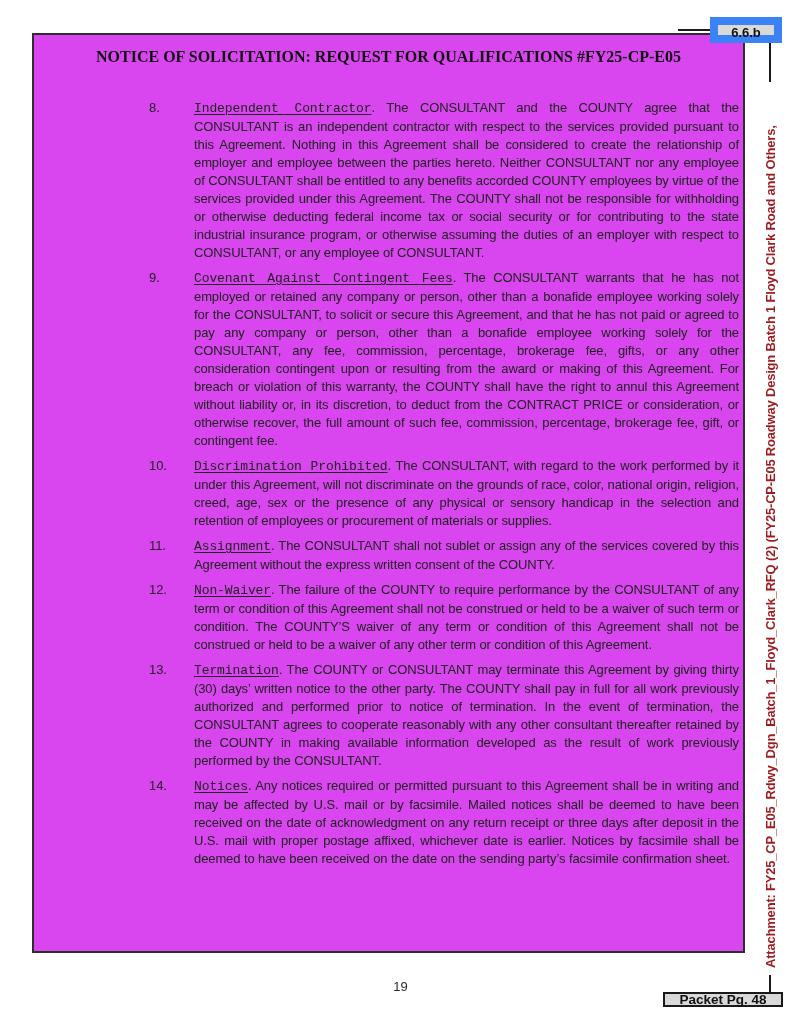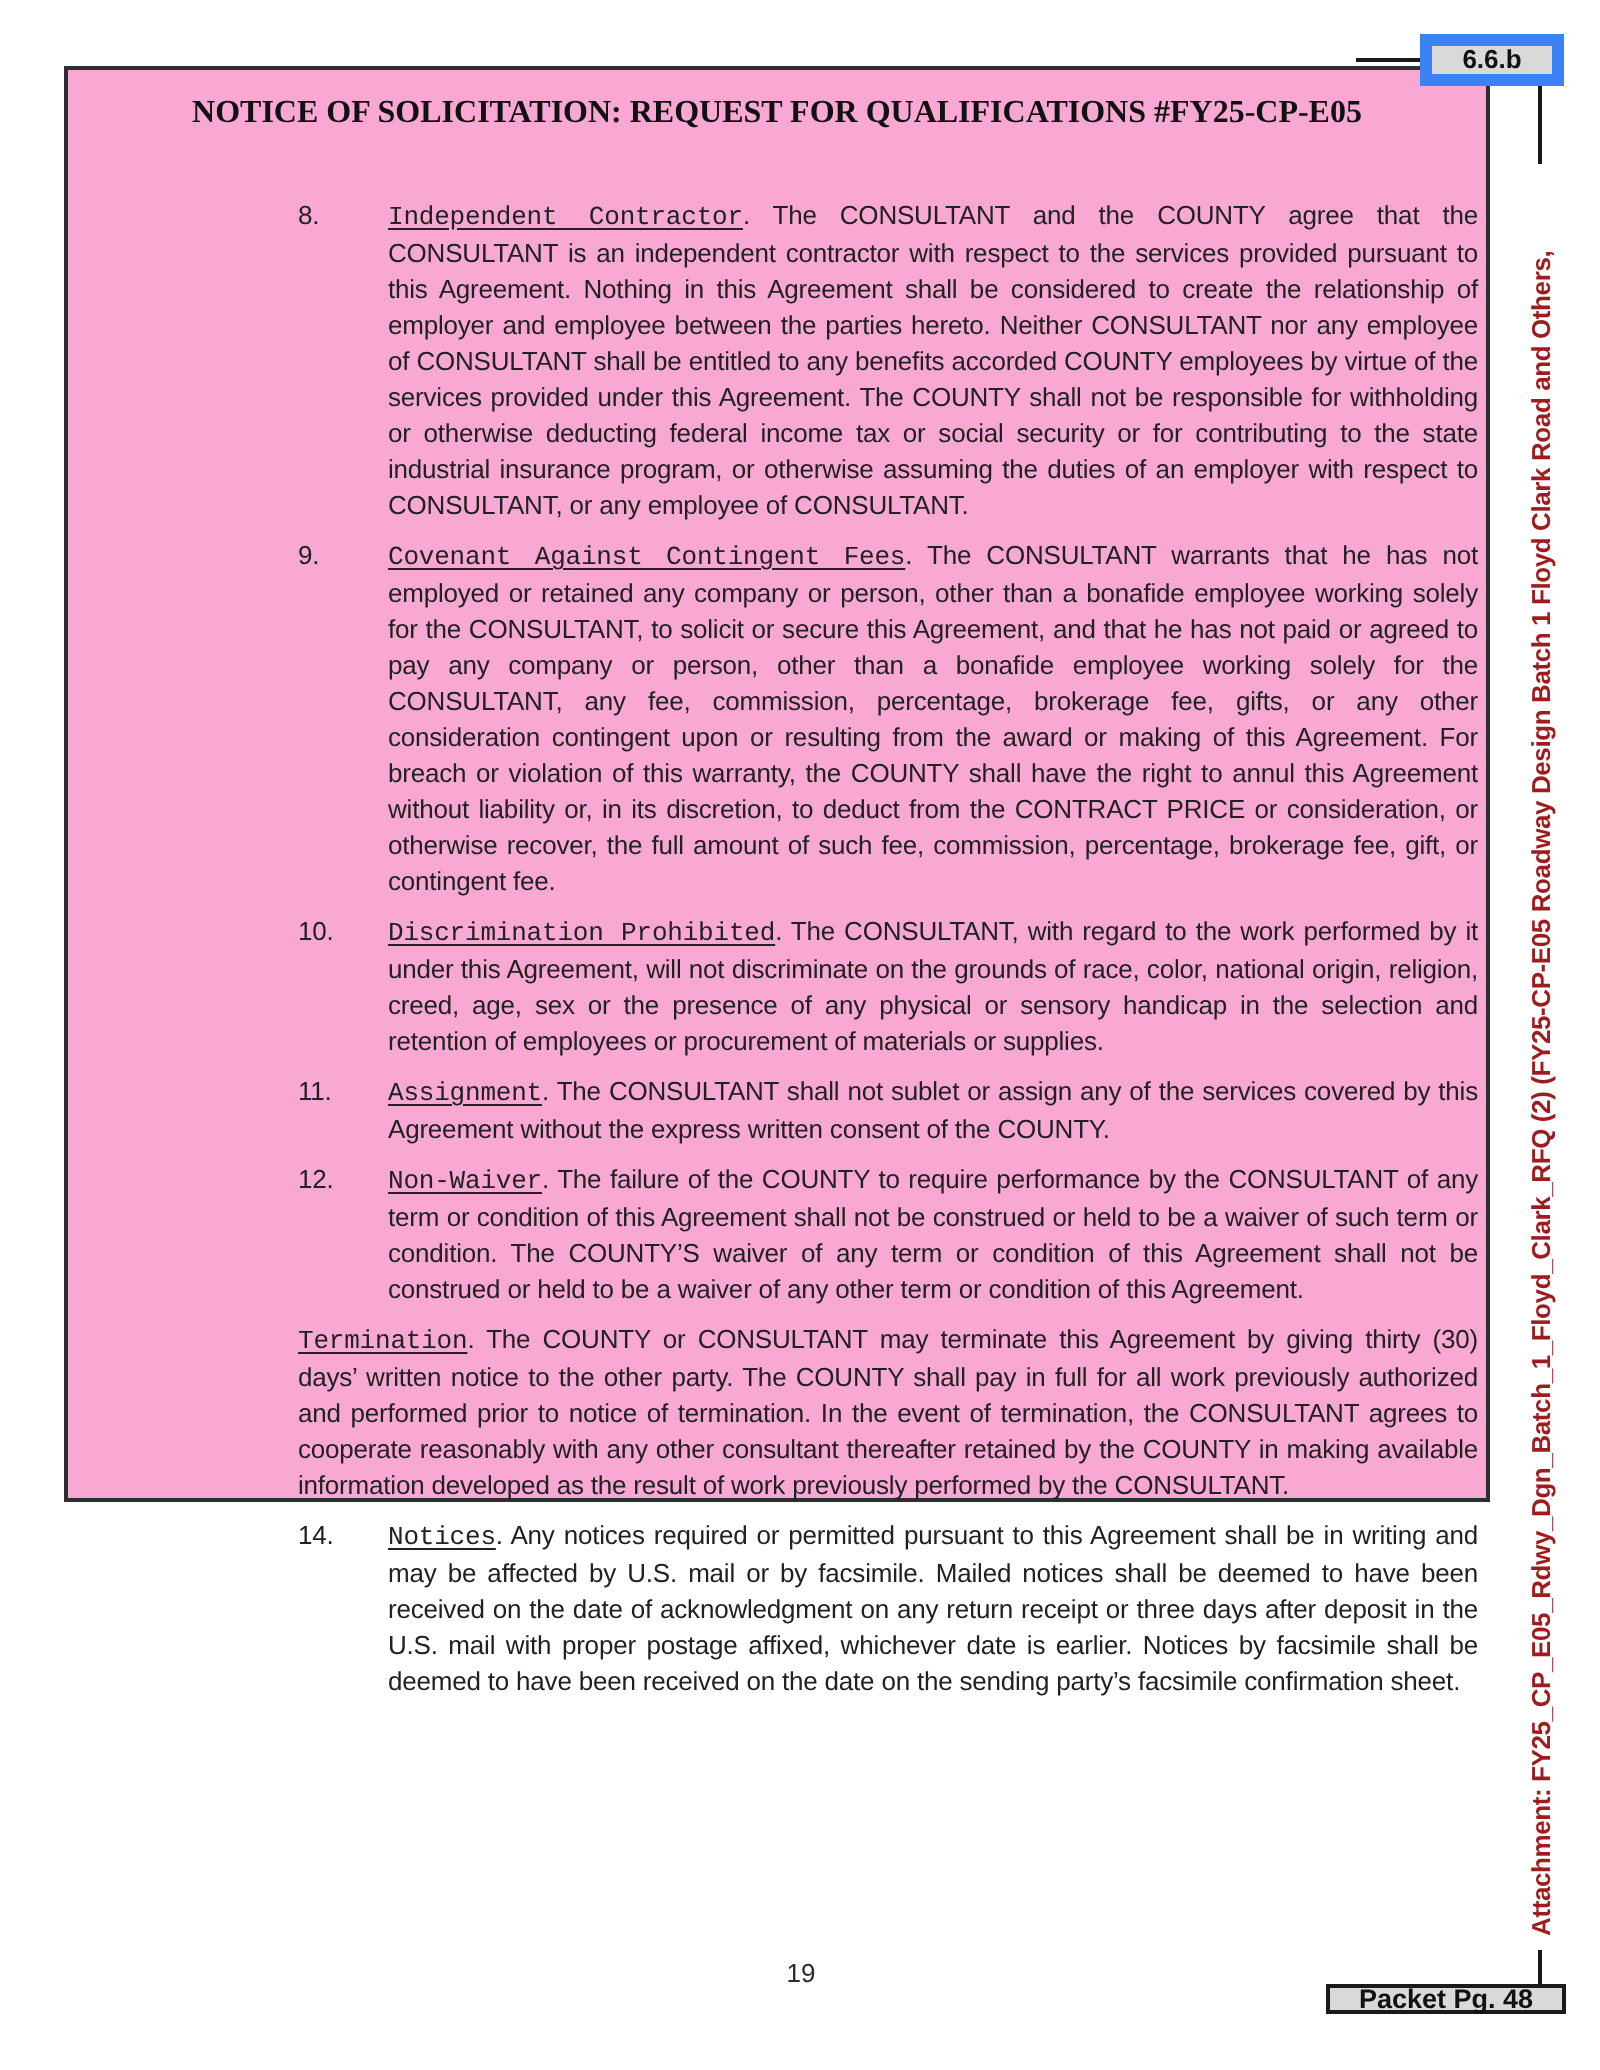--- a/index.html
+++ b/index.html
@@ -10,23 +10,23 @@
     height: 1035px;
     font-family: "Liberation Sans", sans-serif;
     color: #1d1d1d;
     overflow: hidden;
   }
 
   
   .doc-frame {
     position: absolute;
     left: 32px; top: 33px;
-    width: 713px; height: 718px;
+    width: 713px; height: 920px;
     border: 2px solid #2e2e2e;
-    background: #f9a8d4;
+    background: #d946ef;
   }
 
   .doc-title {
     position: absolute;
     left: 0; right: 0; top: 12px;
     text-align: center;
     font-family: "Liberation Serif", serif;
     font-weight: bold;
     font-size: 16px;
     line-height: 20px;
@@ -68,22 +68,22 @@
     color: #2a2a2a;
     margin-left: 24px;
   }
 
   
   .corner-tag {
     position: absolute;
     left: 710px; top: 17px;
     width: 72px; height: 26px;
     background: #d9d9d9;
-    border: 6px solid #3b82f6;
-    display: flex; align-items: flex-end; justify-content: center;
+    border: 8px solid #3b82f6;
+    display: flex; align-items: flex-start; justify-content: center;
     font-weight: bold;
     font-size: 13px;
     color: #111111;
     z-index: 3;
   }
   .corner-tag-connector {
     position: absolute;
     left: 678px; top: 29px;
     width: 32px; height: 2px;
     background: #1a1a1a;
@@ -168,20 +168,21 @@
       <div class="para-num">11.</div>
       <div class="para-text"><span class="para-heading">Assignment</span><span>.  </span><span>The CONSULTANT shall not sublet or assign any of the services covered by this Agreement without the express written consent of the COUNTY.</span></div>
     </div>
 
     <div class="para">
       <div class="para-num">12.</div>
       <div class="para-text"><span class="para-heading">Non-Waiver</span><span>. </span><span>The failure of the COUNTY to require performance by the CONSULTANT of any term or condition of this Agreement shall not be construed or held to be a waiver of such term or condition. The COUNTY’S waiver of any term or condition of this Agreement shall not be construed or held to be a waiver of any other term or condition of this Agreement.</span></div>
     </div>
 
     <div class="para">
+      <div class="para-num">13.</div>
       <div class="para-text"><span class="para-heading">Termination</span><span>. </span><span>The COUNTY or CONSULTANT may terminate this Agreement by giving thirty (30) days’ written notice to the other party. The COUNTY shall pay in full for all work previously authorized and performed prior to notice of termination.  In the event of termination, the CONSULTANT agrees to cooperate reasonably with any other consultant thereafter retained by the COUNTY in making available information developed as the result of work previously performed by the CONSULTANT.</span></div>
     </div>
 
     <div class="para">
       <div class="para-num">14.</div>
       <div class="para-text"><span class="para-heading">Notices</span><span>. </span><span>Any notices required or permitted pursuant to this Agreement shall be in writing and may be affected by U.S. mail or by facsimile. Mailed notices shall be deemed to have been received on the date of acknowledgment on any return receipt or three days after deposit in the U.S. mail with proper postage affixed, whichever date is earlier.  Notices by facsimile shall be deemed to have been received on the date on the sending party’s facsimile confirmation sheet.</span></div>
     </div>
 
   </div>
 

